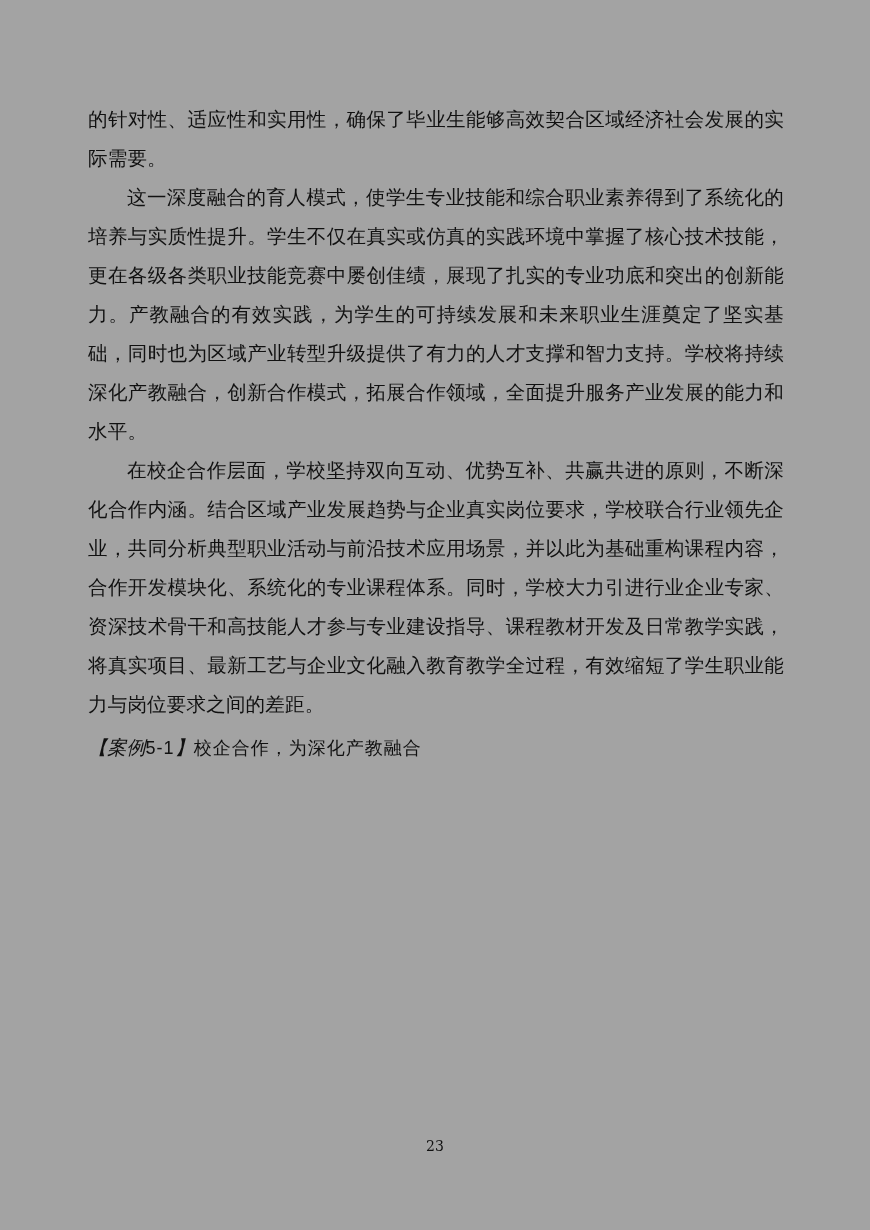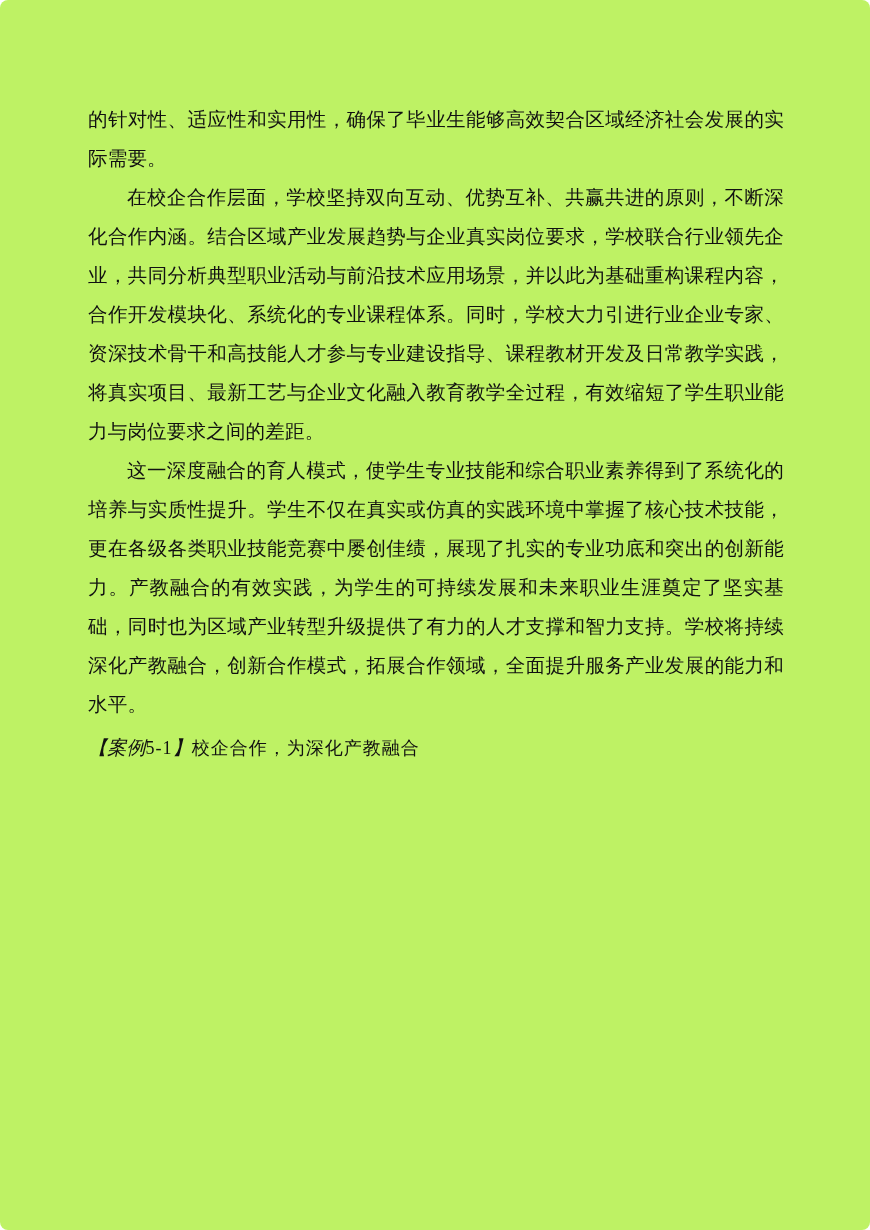--- a/index.html
+++ b/index.html
@@ -14,22 +14,21 @@
     color: #000000;
     position: relative;
     overflow: hidden;
   }
   .page {
     position: absolute;
     left: 0;
     top: 0;
     width: 870px;
     height: 1230px;
-    background: #bef264;
-    border-radius: 8px;
+    background: #a3a3a3;
   }
   .content {
     position: absolute;
     left: 88px;
     top: 100px;
     width: 696px;
   }
   p {
     margin: 0;
     font-size: 19.5px;
@@ -49,21 +48,21 @@
     color: #111111;
     font-weight: normal;
     letter-spacing: 0.2px;
   }
   .case-heading .bracket {
     font-family: "DejaVu Sans", "Liberation Sans", sans-serif;
     font-size: 19px;
     font-style: italic;
   }
   .case-heading .title {
-    font-family: Liberation Serif, serif;
+    font-family: Liberation Sans, sans-serif;
     font-size: 18px;
     letter-spacing: 1px;
   }
   .case-body {
     margin: 0;
     font-family: "DejaVu Sans", "Liberation Sans", sans-serif;
     font-size: 18.5px;
     line-height: 37px;
     text-align: justify;
     text-justify: inter-ideograph;
@@ -83,26 +82,27 @@
   }
 </style>
 </head>
 <body>
 
 <div class="page">
   <div class="content">
 
     <p class="">的针对性、适应性和实用性，确保了毕业生能够高效契合区域经济社会发展的实际需要。</p>
 
+    <p class="indent">这一深度融合的育人模式，使学生专业技能和综合职业素养得到了系统化的培养与实质性提升。学生不仅在真实或仿真的实践环境中掌握了核心技术技能，更在各级各类职业技能竞赛中屡创佳绩，展现了扎实的专业功底和突出的创新能力。产教融合的有效实践，为学生的可持续发展和未来职业生涯奠定了坚实基础，同时也为区域产业转型升级提供了有力的人才支撑和智力支持。学校将持续深化产教融合，创新合作模式，拓展合作领域，全面提升服务产业发展的能力和水平。</p>
+
     <p class="indent">在校企合作层面，学校坚持双向互动、优势互补、共赢共进的原则，不断深化合作内涵。结合区域产业发展趋势与企业真实岗位要求，学校联合行业领先企业，共同分析典型职业活动与前沿技术应用场景，并以此为基础重构课程内容，合作开发模块化、系统化的专业课程体系。同时，学校大力引进行业企业专家、资深技术骨干和高技能人才参与专业建设指导、课程教材开发及日常教学实践，将真实项目、最新工艺与企业文化融入教育教学全过程，有效缩短了学生职业能力与岗位要求之间的差距。</p>
-
-    <p class="indent">这一深度融合的育人模式，使学生专业技能和综合职业素养得到了系统化的培养与实质性提升。学生不仅在真实或仿真的实践环境中掌握了核心技术技能，更在各级各类职业技能竞赛中屡创佳绩，展现了扎实的专业功底和突出的创新能力。产教融合的有效实践，为学生的可持续发展和未来职业生涯奠定了坚实基础，同时也为区域产业转型升级提供了有力的人才支撑和智力支持。学校将持续深化产教融合，创新合作模式，拓展合作领域，全面提升服务产业发展的能力和水平。</p>
 
     <div class="spacer-sm"></div>
 
     <div class="case-heading">
       <span class="bracket">【案例</span><span class="title">5-1</span><span class="bracket">】</span><span class="title">校企合作，为深化产教融合</span>
     </div>
 
 
   </div>
 
+  <div class="page-number">23</div>
 </div>
 
 </body></html>

